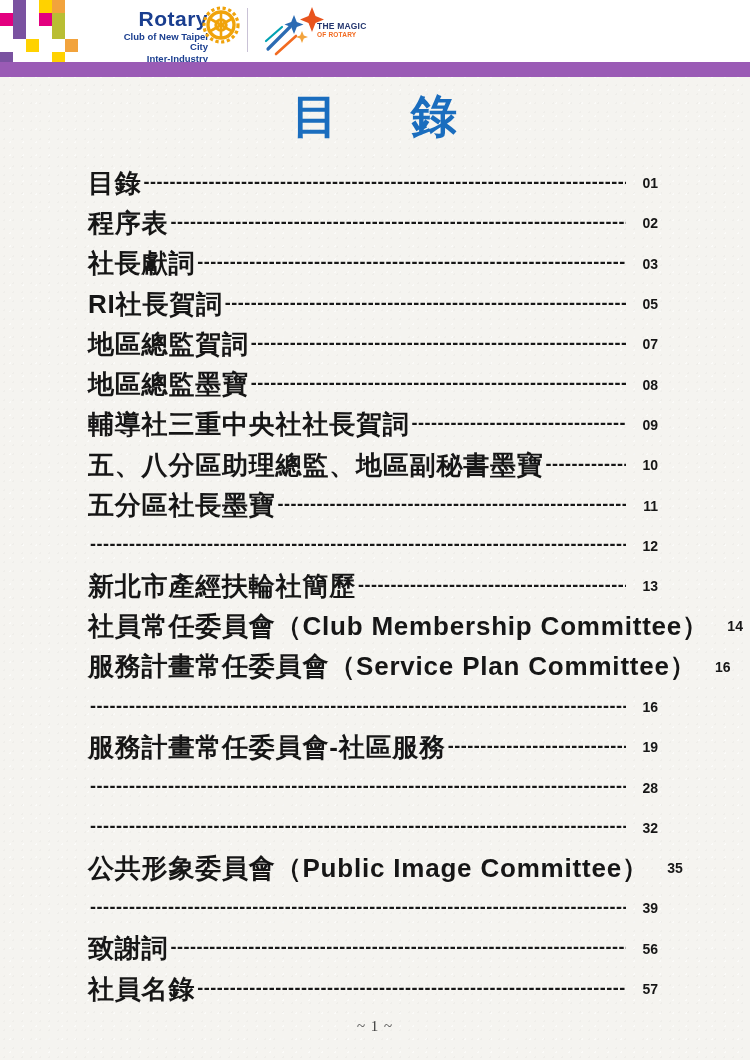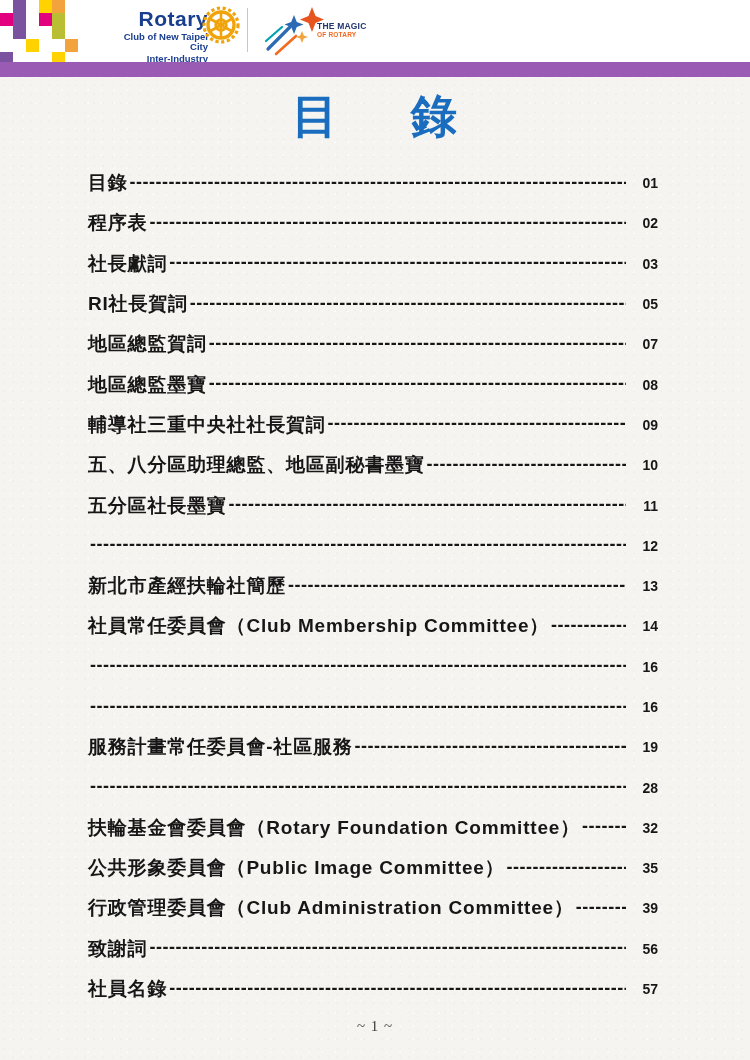--- a/index.html
+++ b/index.html
@@ -42,21 +42,21 @@
   
   .doc-title {
     position:absolute; top:86px; left:0; width:100%;
     text-align:center; font-size:46px; font-weight:700; color:#1a6dbe;
     word-spacing:58px; letter-spacing:1px;
   }
 
   
   .toc { position:absolute; top:163px; left:88px; width:570px; }
   .toc-row { display:flex; align-items:center; height:40.3px; color:#161616; }
-  .toc-label { flex:0 0 auto; font-size:19px; font-weight:700; letter-spacing:0.8px; white-space:nowrap; }
+  .toc-label { flex:0 0 auto; font-size:26px; font-weight:700; letter-spacing:0.8px; white-space:nowrap; }
   .toc-leader {
     flex:1 1 0; min-width:0; overflow:hidden; white-space:nowrap;
     font-size:18px; font-weight:700; letter-spacing:0.5px; margin:0 2px 0 2px;
     transform:translateY(-1px);
   }
   .toc-page { flex:0 0 auto; min-width:26px; text-align:right; font-size:14px; font-weight:700; margin-left:4px; }
 
   
   .page-footer {
     position:absolute; top:1018px; left:0; width:100%; text-align:center;
@@ -215,20 +215,21 @@
         <span class="toc-page">13</span>
       </div>
 
       <div class="toc-row">
         <span class="toc-label">社員常任委員會（Club Membership Committee）</span>
         <span class="toc-leader">--------------------------------------------------------------------------------------------------------------------------------------------------------------------------------------------------------------------------------------------------------------------</span>
         <span class="toc-page">14</span>
       </div>
 
       <div class="toc-row">
+        <span class="toc-label">服務計畫常任委員會（Service Plan Committee）</span>
         <span class="toc-leader">--------------------------------------------------------------------------------------------------------------------------------------------------------------------------------------------------------------------------------------------------------------------</span>
         <span class="toc-page">16</span>
       </div>
 
       <div class="toc-row">
         <span class="toc-leader">--------------------------------------------------------------------------------------------------------------------------------------------------------------------------------------------------------------------------------------------------------------------</span>
         <span class="toc-page">16</span>
       </div>
 
       <div class="toc-row">
@@ -236,33 +237,31 @@
         <span class="toc-leader">--------------------------------------------------------------------------------------------------------------------------------------------------------------------------------------------------------------------------------------------------------------------</span>
         <span class="toc-page">19</span>
       </div>
 
       <div class="toc-row">
         <span class="toc-leader">--------------------------------------------------------------------------------------------------------------------------------------------------------------------------------------------------------------------------------------------------------------------</span>
         <span class="toc-page">28</span>
       </div>
 
       <div class="toc-row">
-        <span class="toc-label">扶輪基金會委員會（Rotary Foundation Committee）</span>
         <span class="toc-leader">--------------------------------------------------------------------------------------------------------------------------------------------------------------------------------------------------------------------------------------------------------------------</span>
         <span class="toc-page">32</span>
       </div>
 
       <div class="toc-row">
         <span class="toc-label">公共形象委員會（Public Image Committee）</span>
         <span class="toc-leader">--------------------------------------------------------------------------------------------------------------------------------------------------------------------------------------------------------------------------------------------------------------------</span>
         <span class="toc-page">35</span>
       </div>
 
       <div class="toc-row">
-        <span class="toc-label">行政管理委員會（Club Administration Committee）</span>
         <span class="toc-leader">--------------------------------------------------------------------------------------------------------------------------------------------------------------------------------------------------------------------------------------------------------------------</span>
         <span class="toc-page">39</span>
       </div>
 
       <div class="toc-row">
         <span class="toc-label">致謝詞</span>
         <span class="toc-leader">--------------------------------------------------------------------------------------------------------------------------------------------------------------------------------------------------------------------------------------------------------------------</span>
         <span class="toc-page">56</span>
       </div>
 

